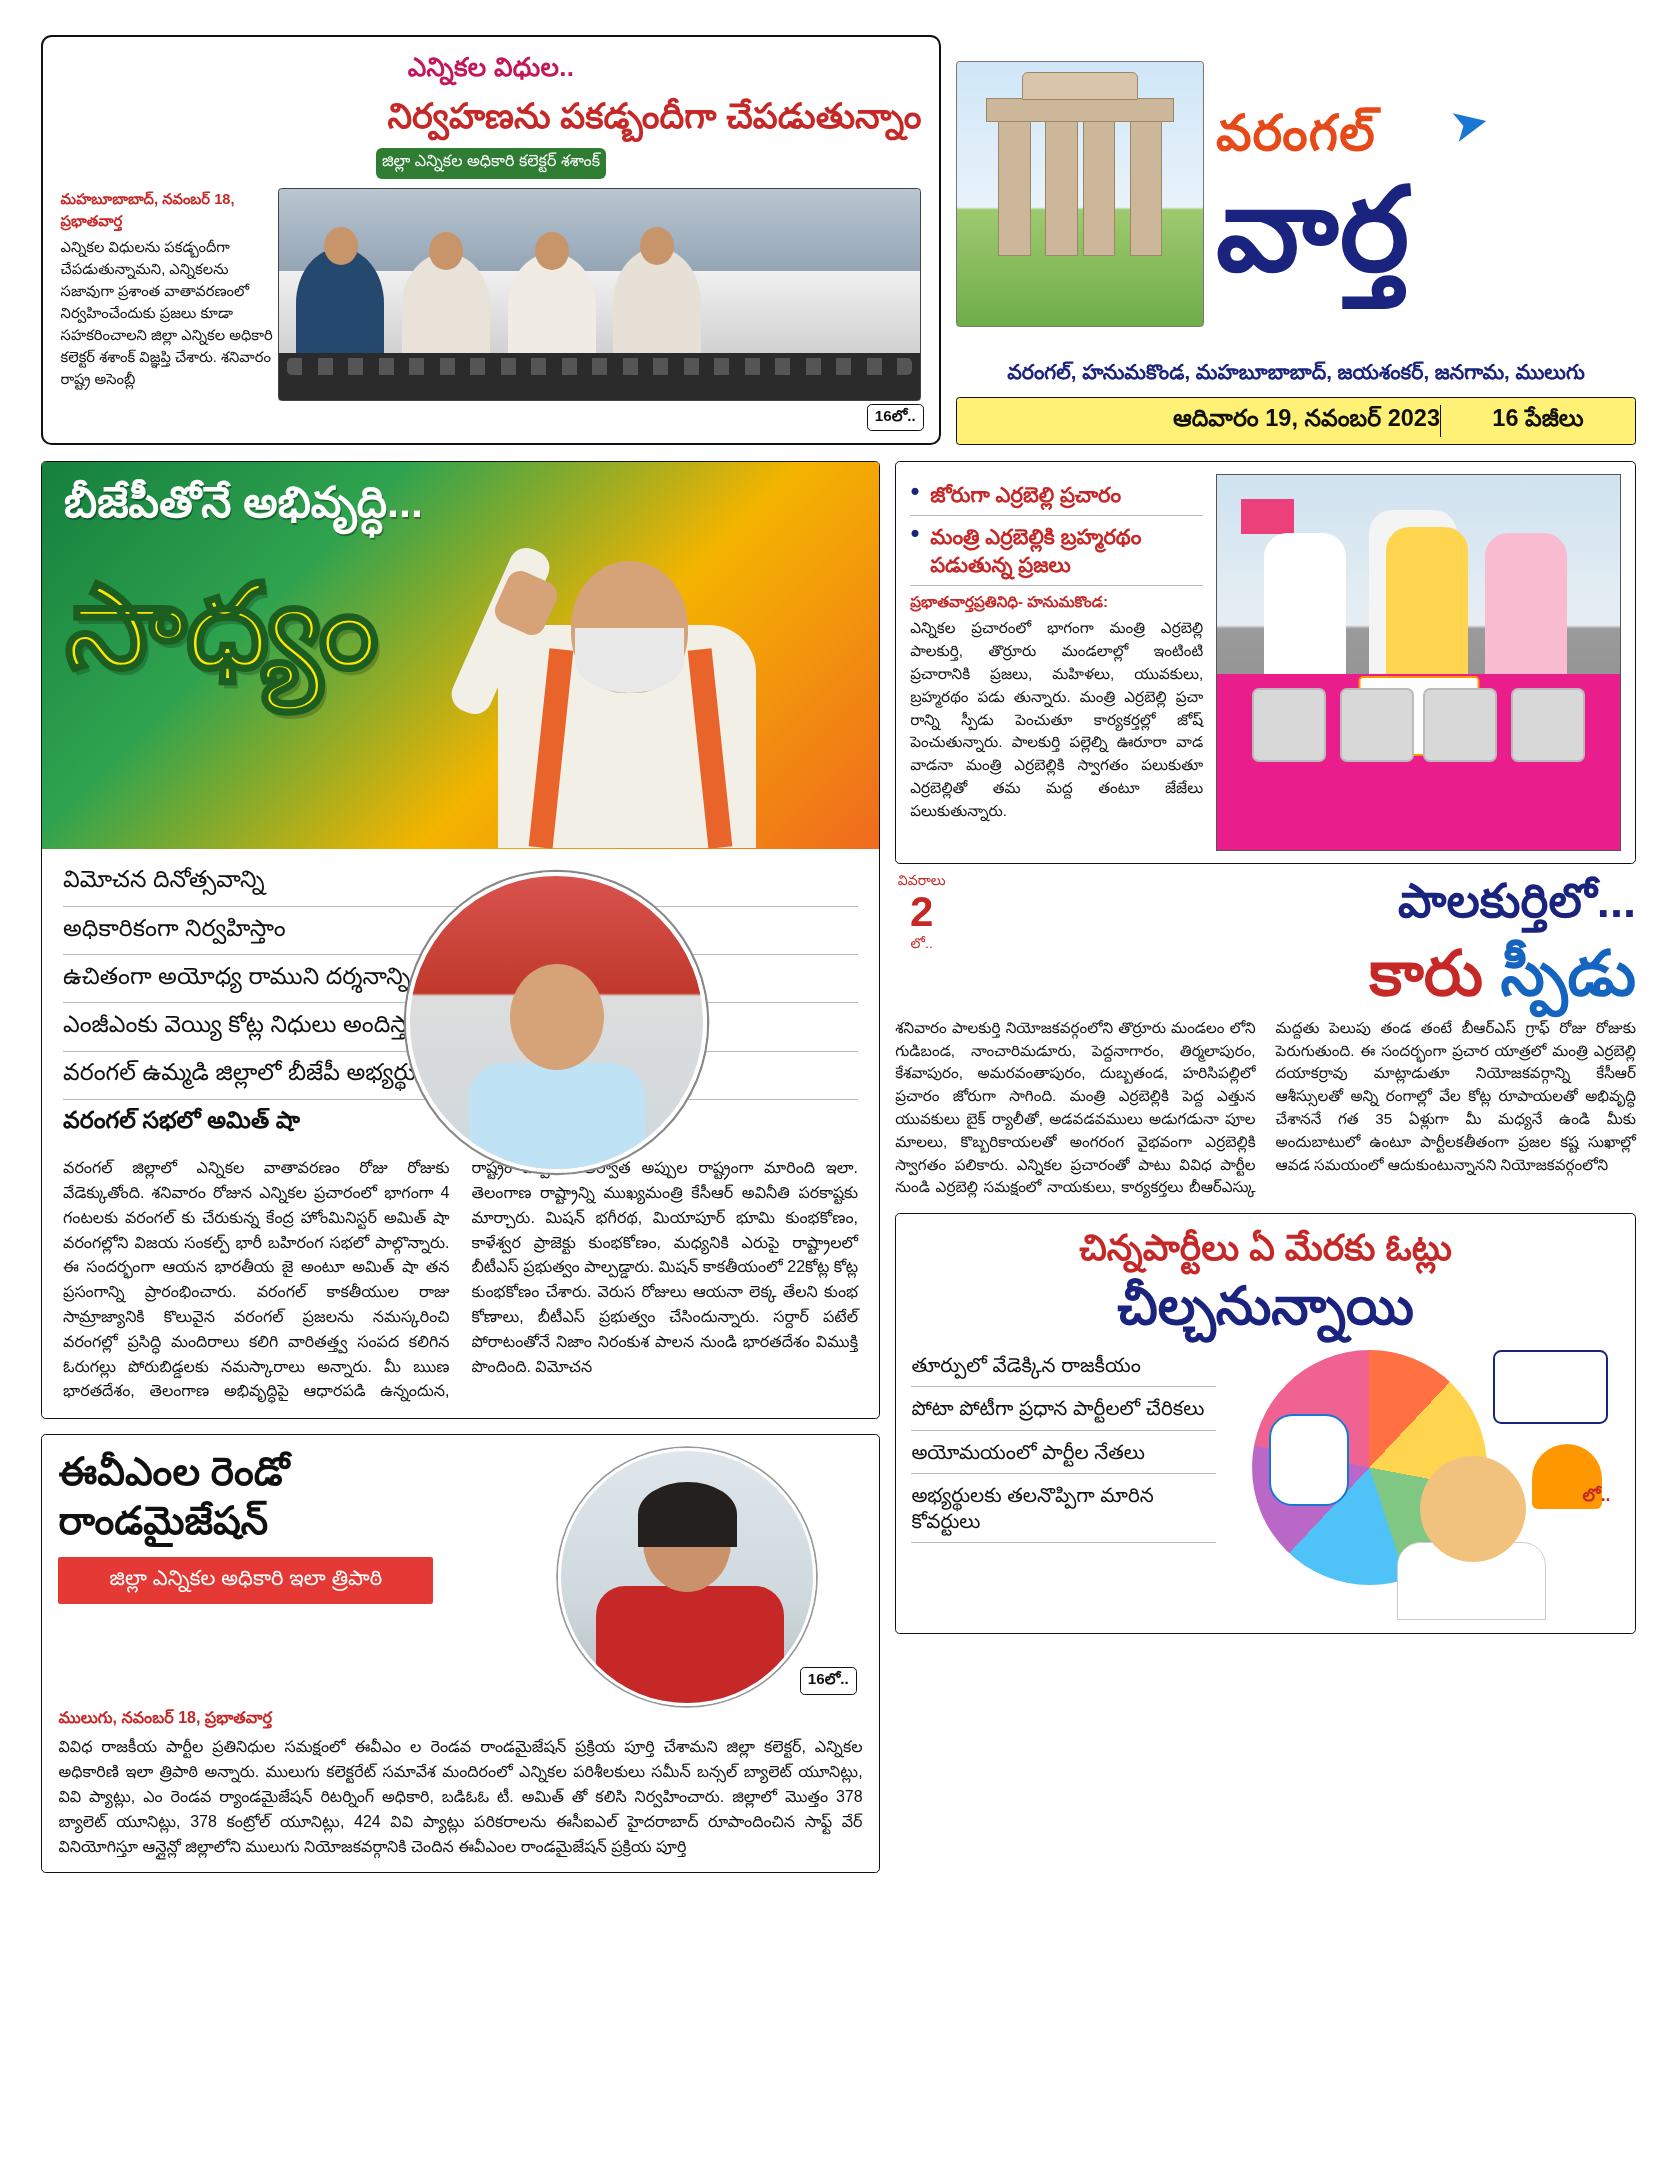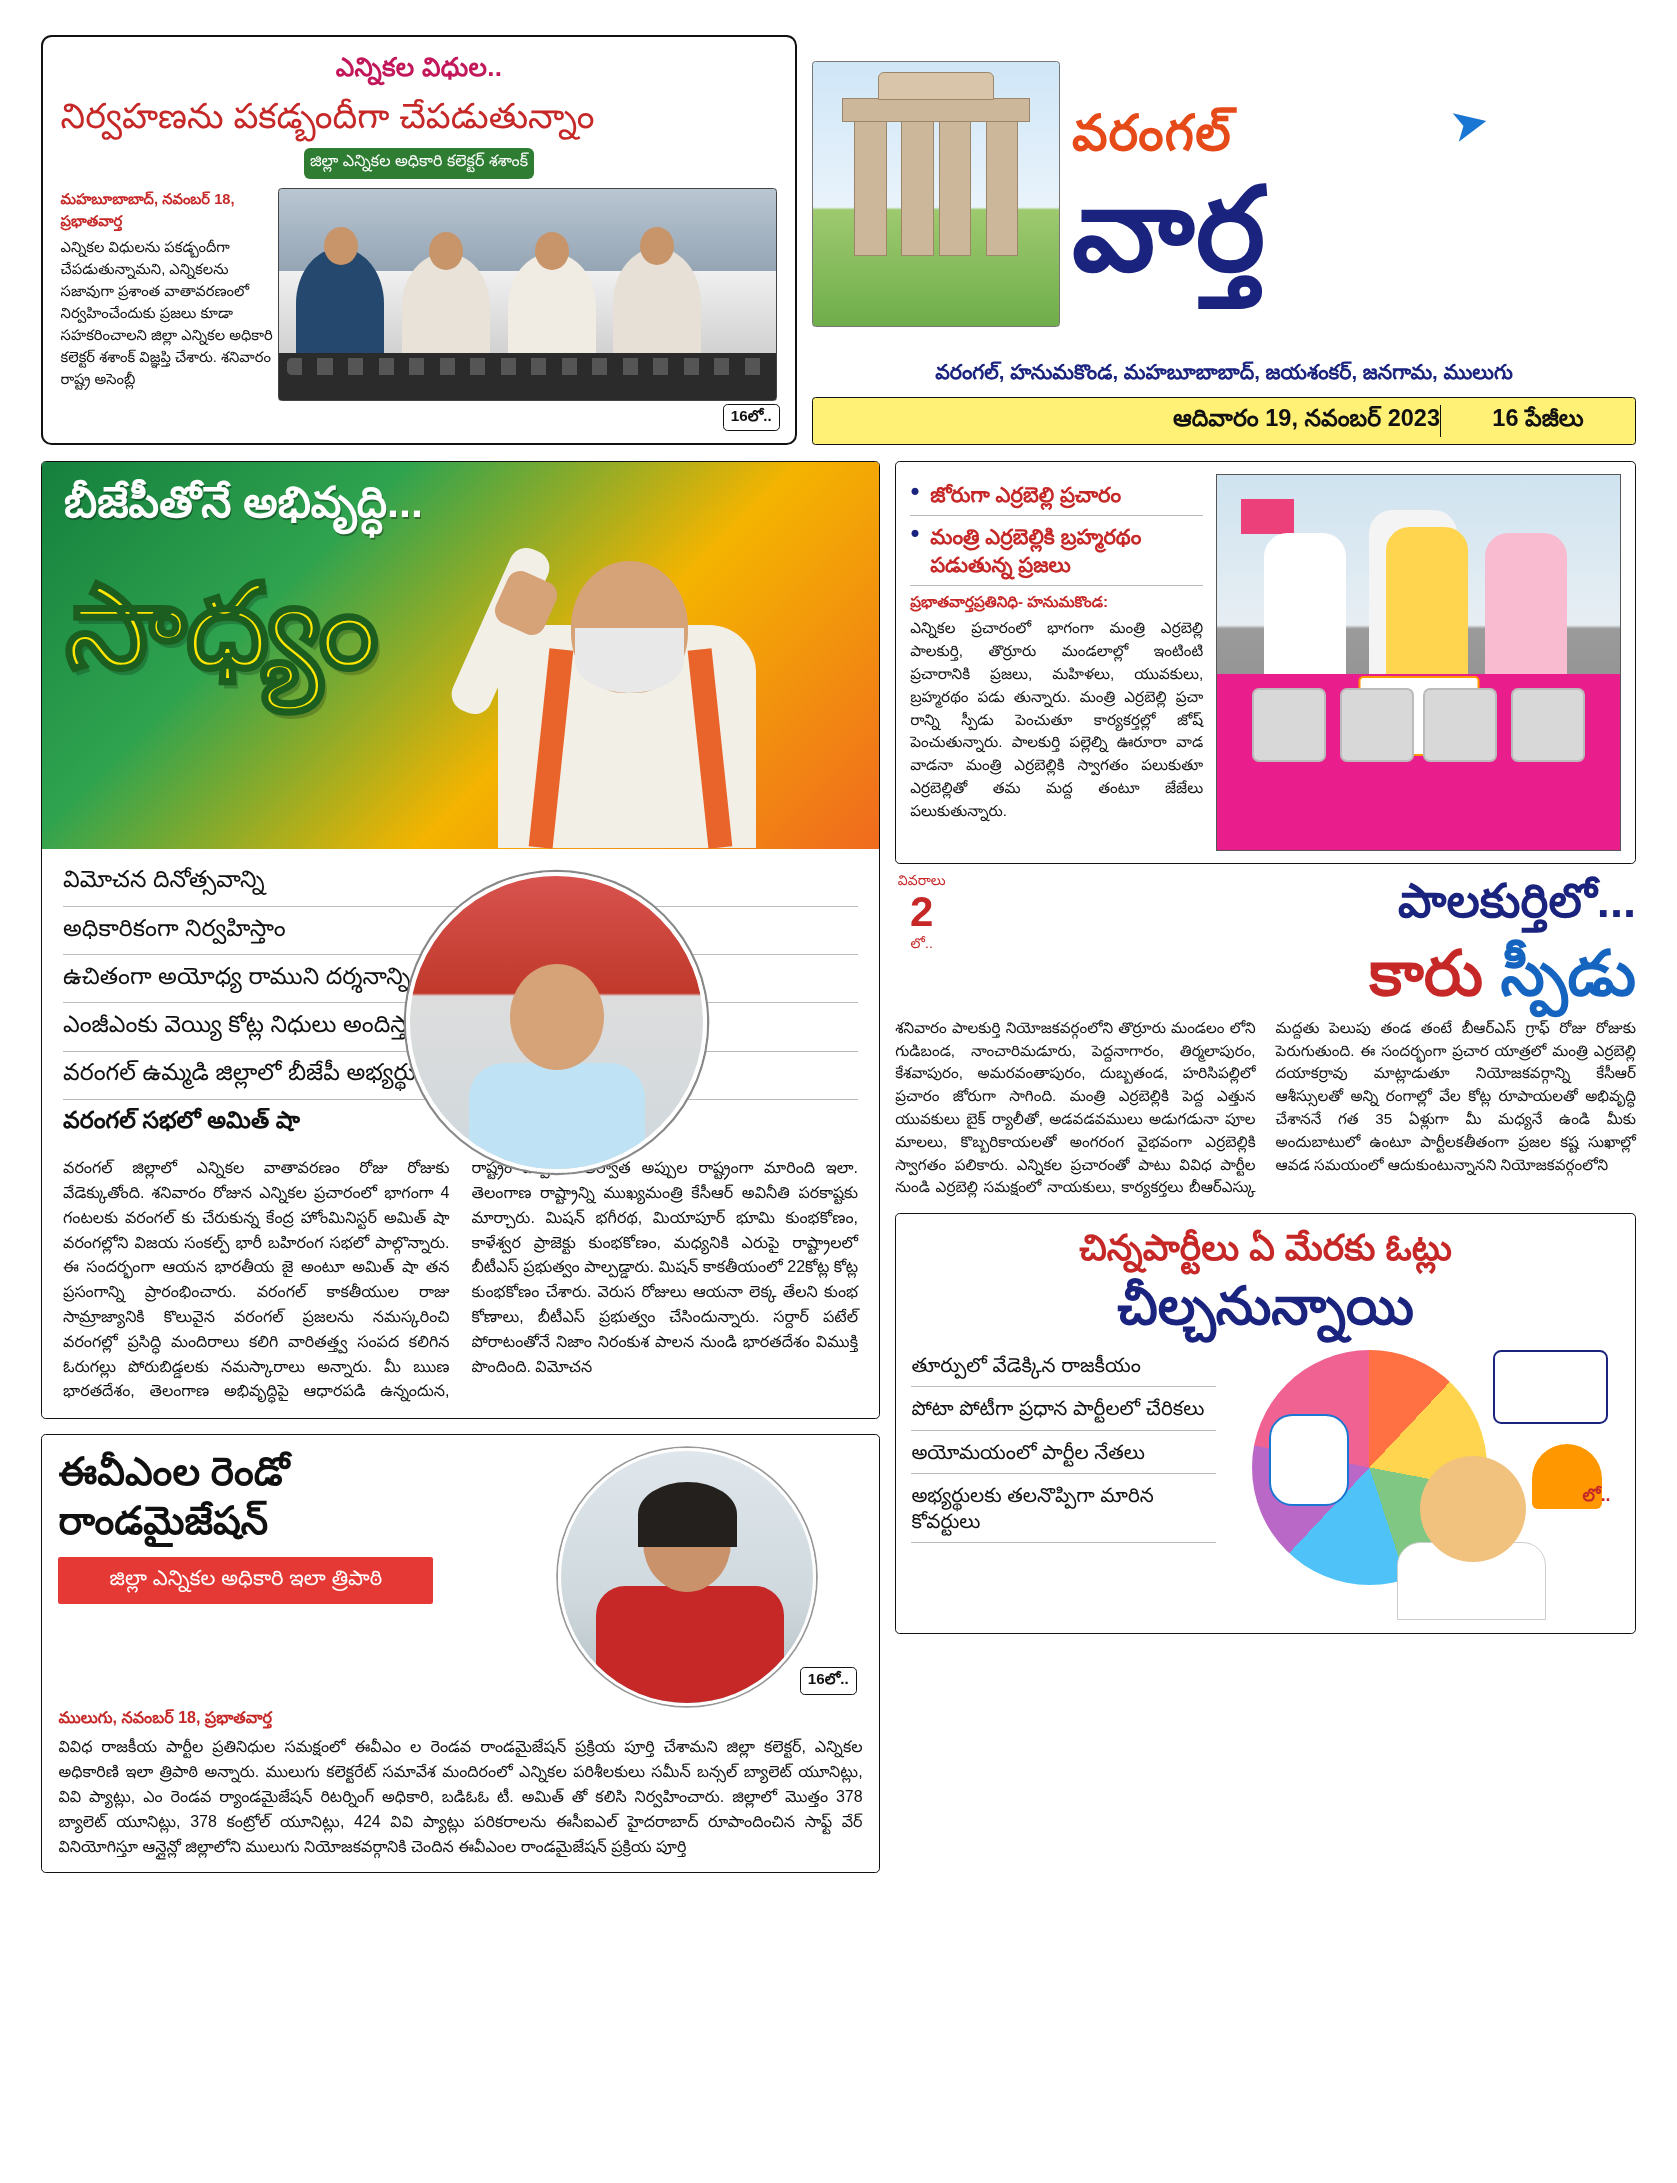--- a/index.html
+++ b/index.html
@@ -9,25 +9,25 @@
     font-family:"Liberation Sans", sans-serif;
     color:#111;
     position:relative;
     overflow:hidden;
   }
   .page { position:relative; width:1677px; height:2183px; box-sizing:border-box; padding:35px 41px; }
 
   
   .masthead { display:flex; align-items:stretch; gap:15.2px; height:410px; }
   .mh-left {
-    width:756px; border:2.3px solid #111; border-radius:10.6px;
+    width:900px; border:2.3px solid #111; border-radius:10.6px;
     padding:15.2px 17.6px; box-sizing:border-box; position:relative; background:#fff;
   }
   .mh-kicker { text-align:center; font-size:26px; color:#c2185b; font-weight:bold; letter-spacing:0.3px; }
-  .mh-head { text-align:left; font-size:35px; color:#c62828; font-weight:normal; margin-top:5.9px; line-height:1.2; }
+  .mh-head { text-align:right; font-size:35px; color:#c62828; font-weight:bold; margin-top:5.9px; line-height:1.2; }
   .mh-sub { margin-top:10.6px; background:#2e7d32; color:#fff; font-size:16px; text-align:center; padding:4.7px 5.9px; border-radius:6px; display:inline-block; }
   .mh-body { display:flex; gap:0; margin-top:9.4px; }
   .mh-col { width:217px; font-size:14.7px; line-height:1.5; color:#111; }
   .mh-dateline { color:#c62828; font-weight:bold; font-size:14.7px; margin-bottom:3.5px; }
   .mh-photo {
     flex:1; height:211px; border:1.2px solid #444; border-radius:3.5px; position:relative; overflow:hidden;
     background:linear-gradient(180deg,#b9c6d2 0%, #8fa0b0 45%, #5d6b78 100%);
   }
   .mh-photo .pressrow { position:absolute; left:0; right:0; bottom:41px; height:88px;
      background:linear-gradient(180deg,#f0f0f0,#cfcfcf); }

